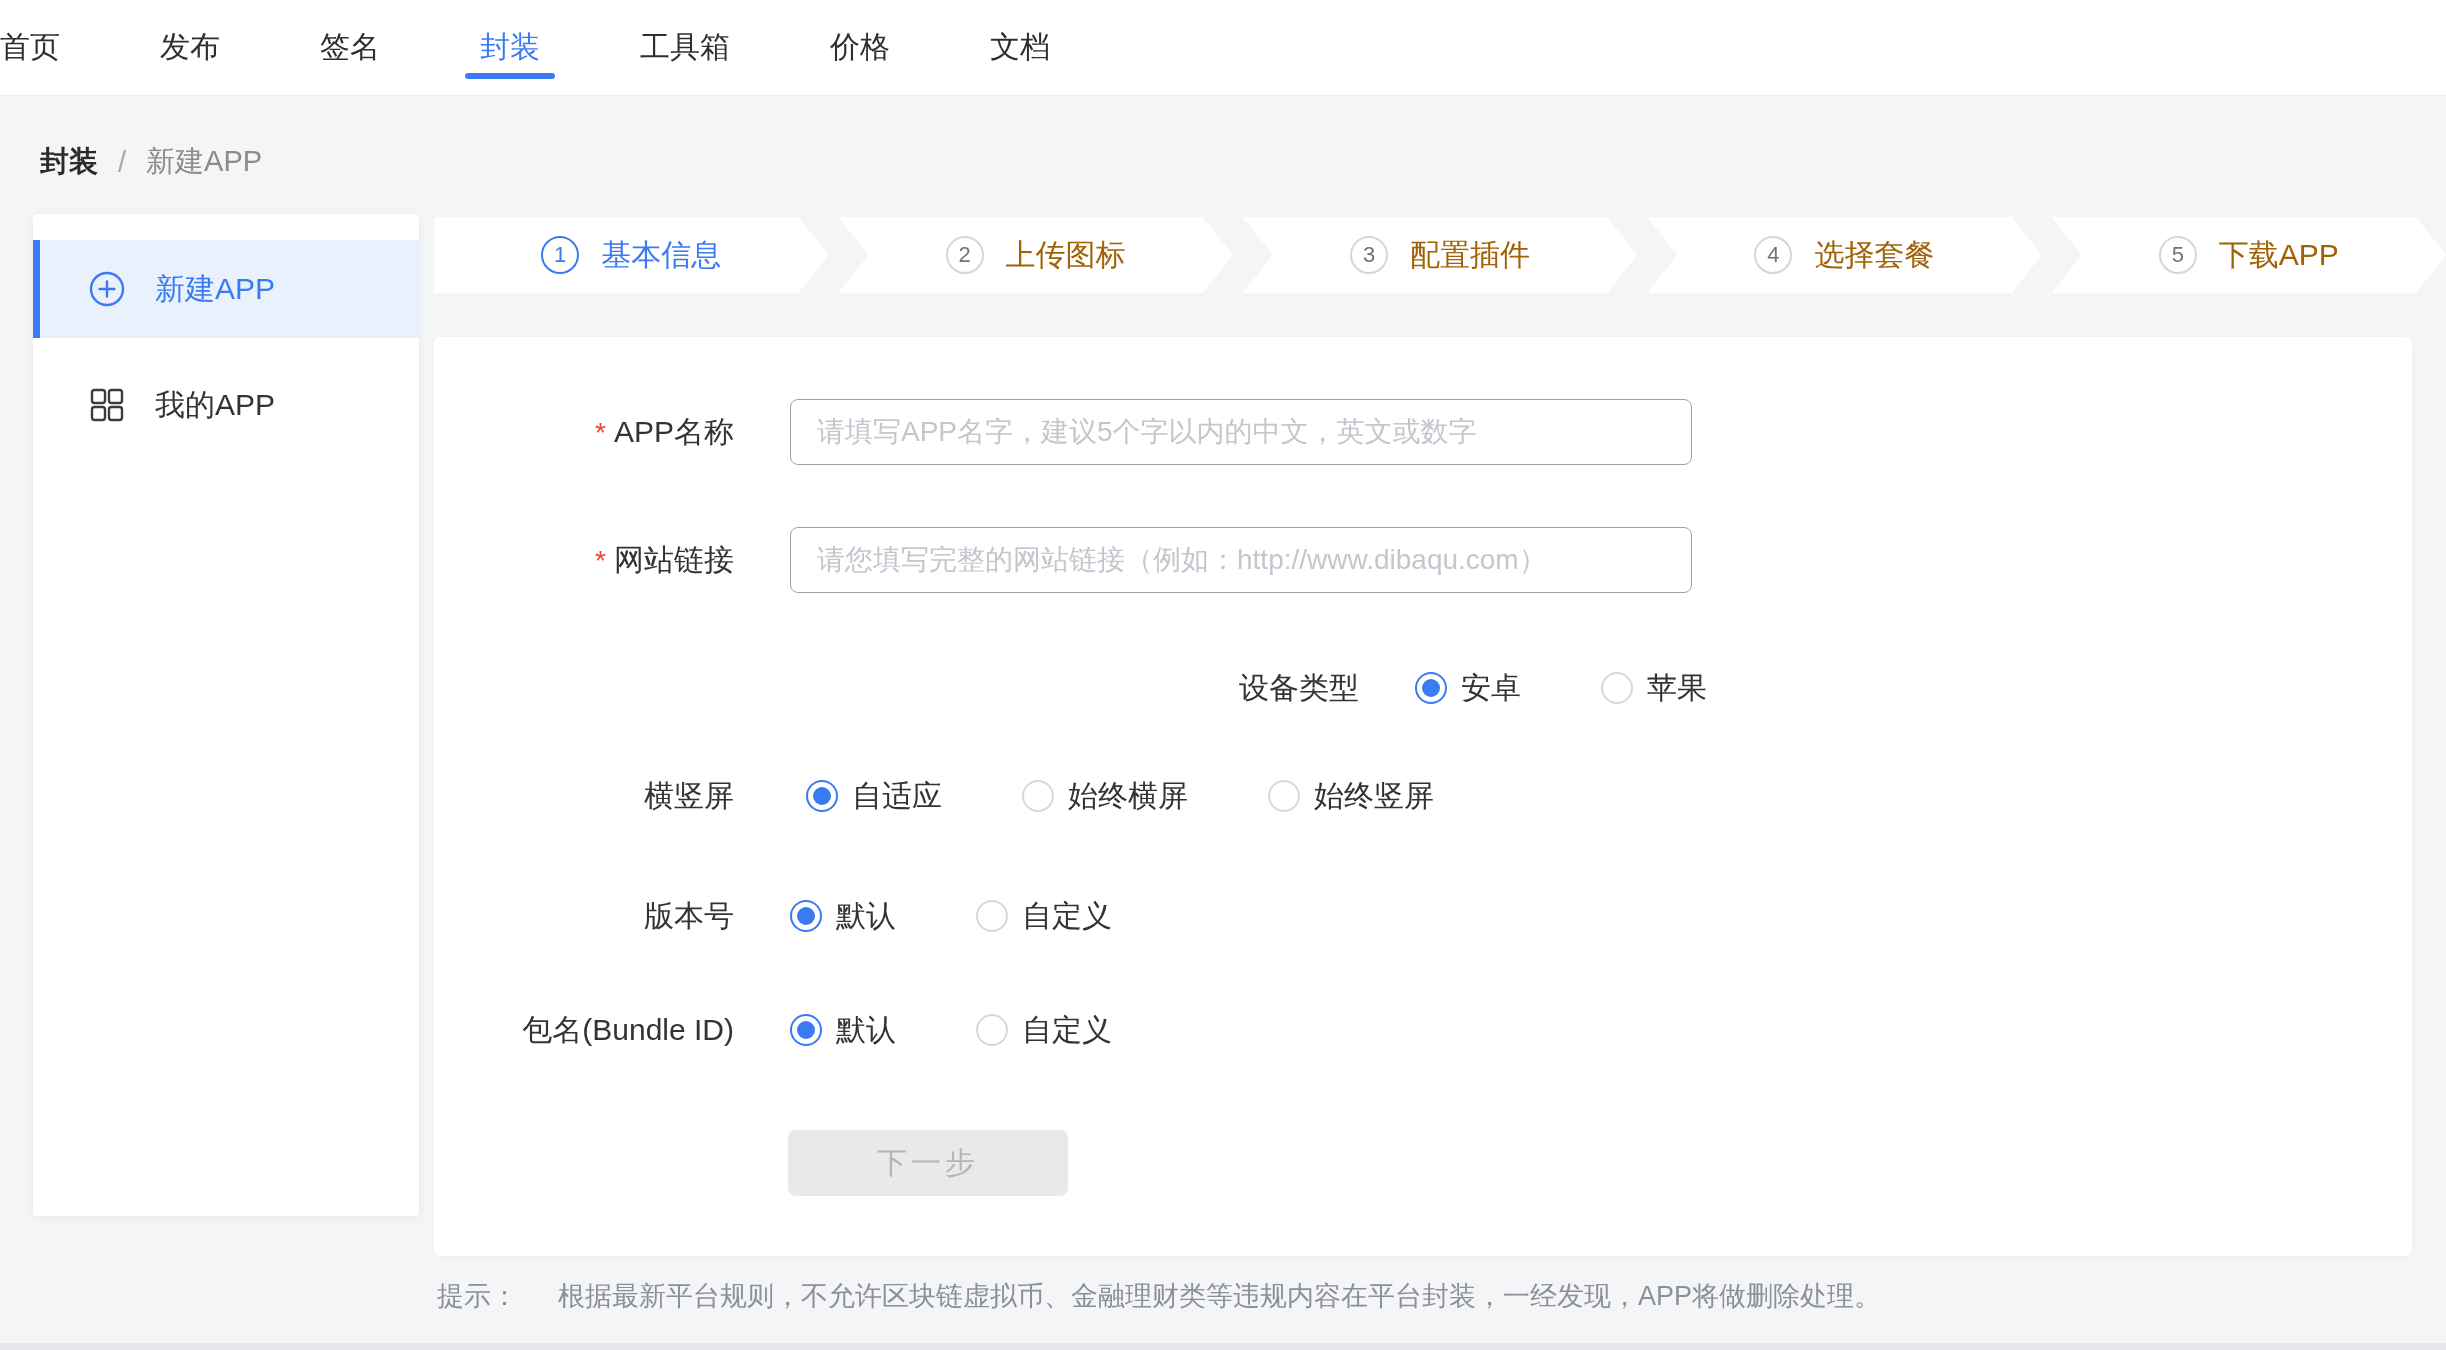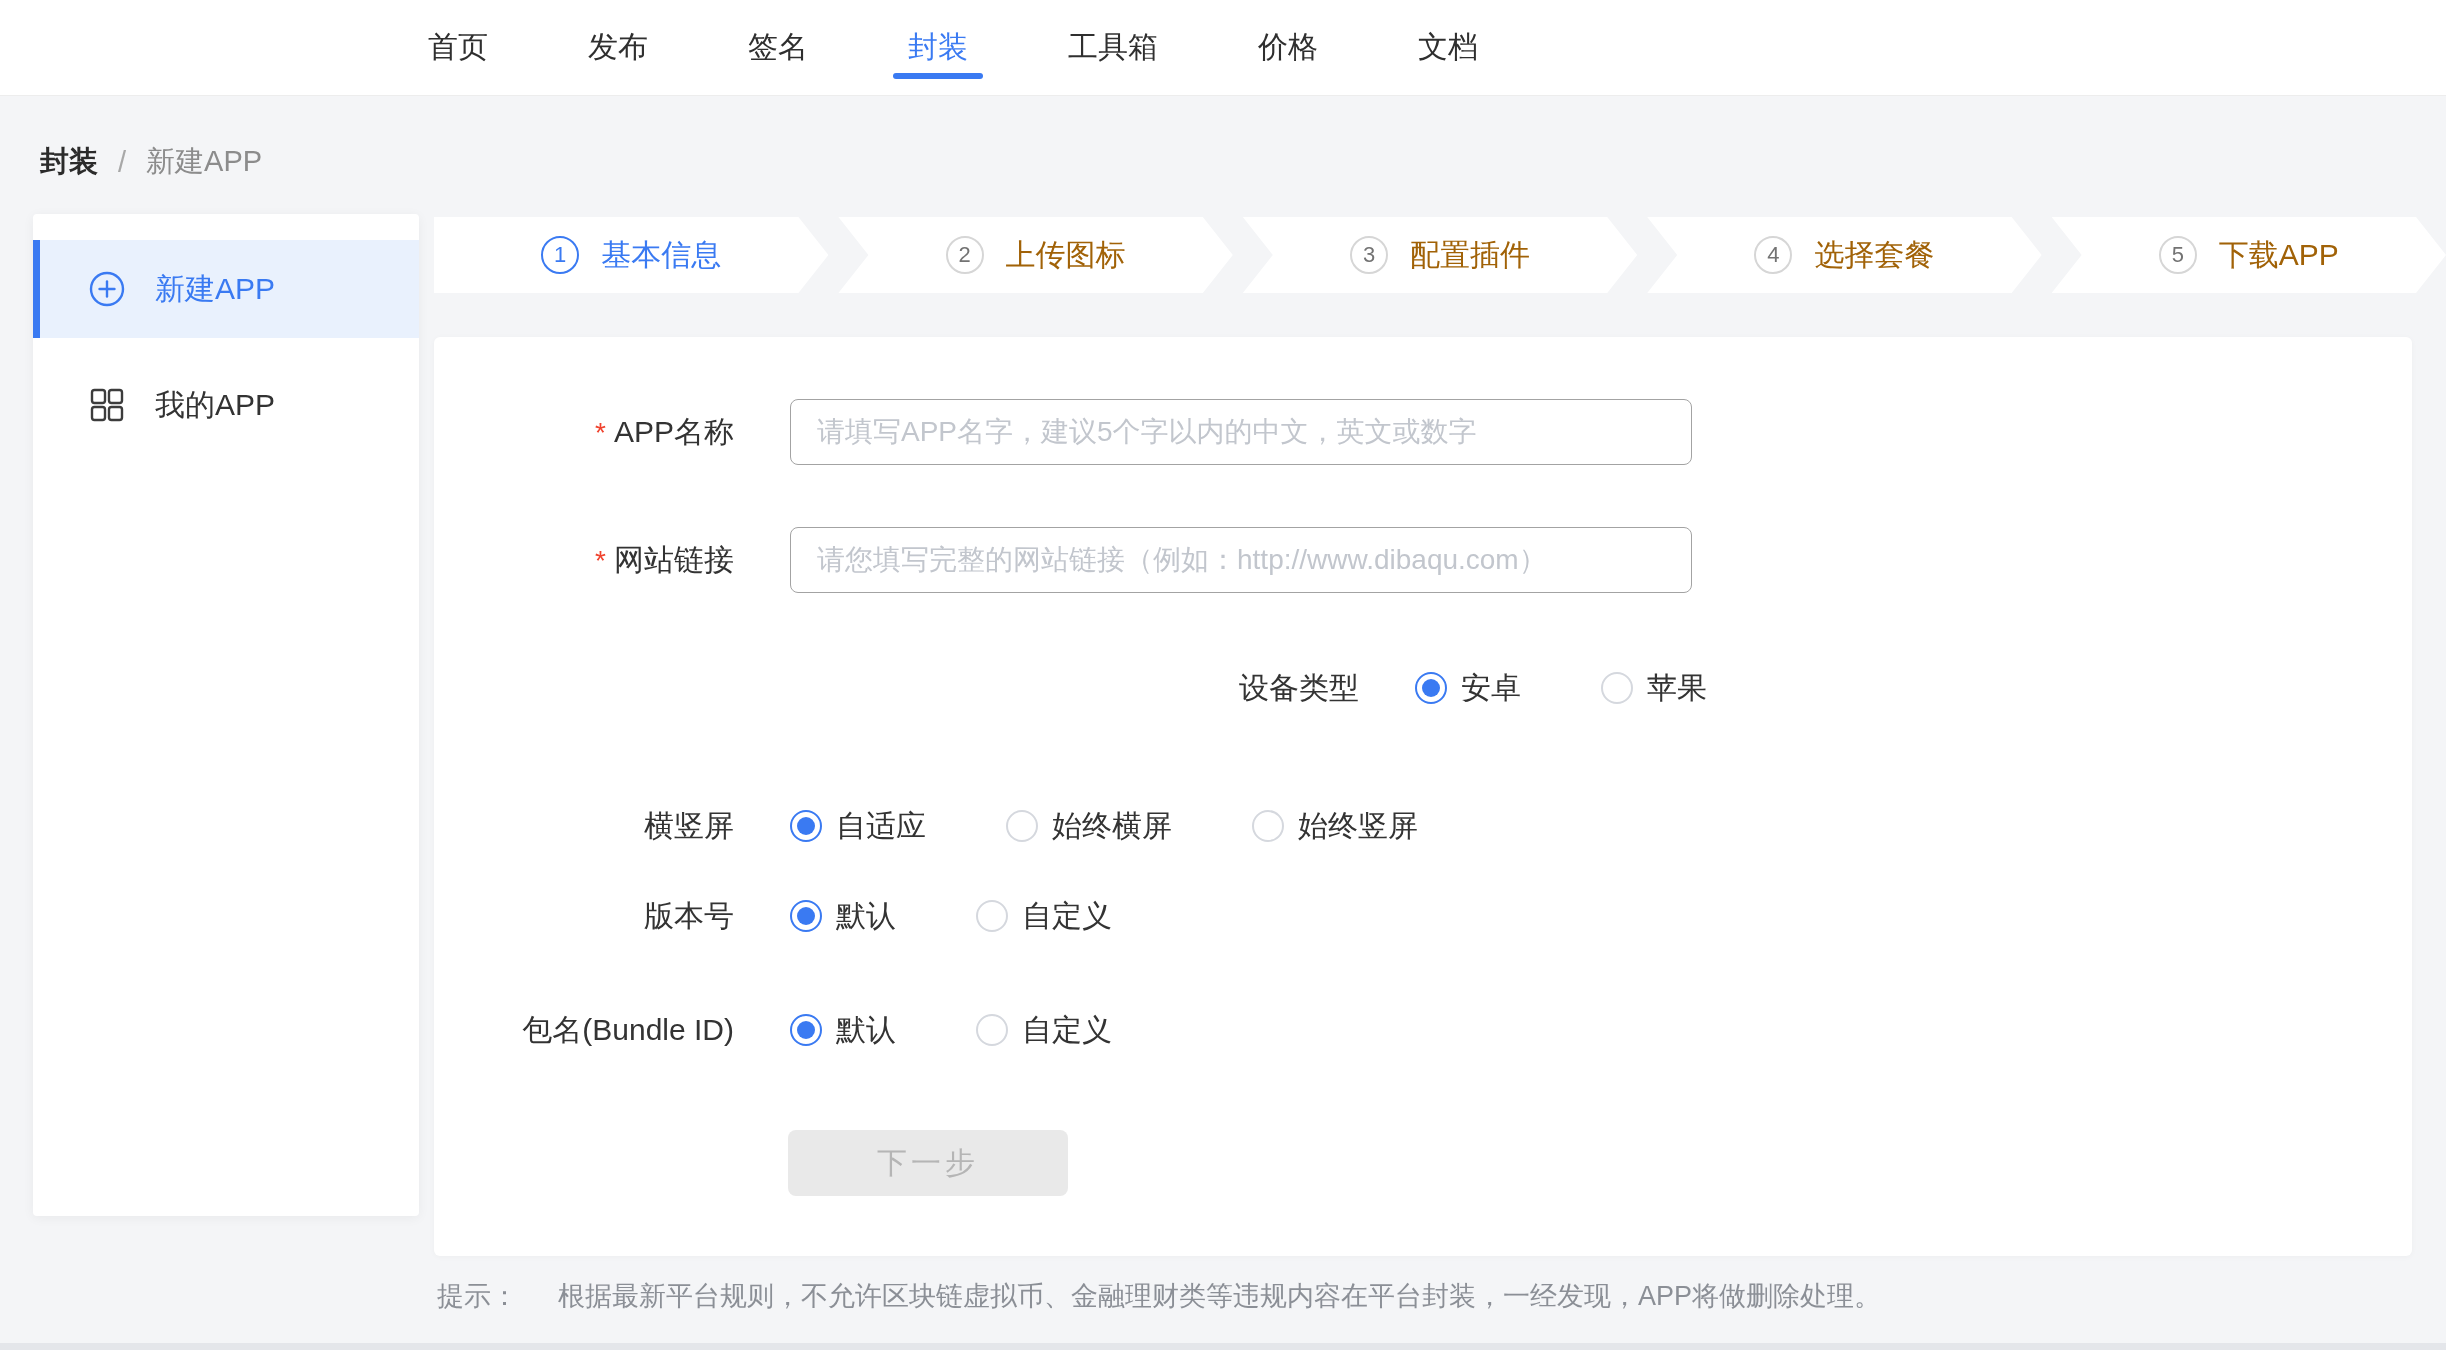--- a/index.html
+++ b/index.html
@@ -9,21 +9,21 @@
     background:#f4f5f7;
     position:relative;
     overflow:hidden;
     color:#333;
   }
 
   
   .topnav{
     position:absolute; top:0; left:0; width:100%; height:96px;
     background:#fff; border-bottom:1px solid #ededed;
-    display:flex; align-items:stretch; padding-left:428px; z-index:3;
+    display:flex; align-items:stretch; z-index:3;
   }
   .nav-item{
     font-size:30px; color:#2f2f2f; display:flex; align-items:center;
     position:relative; cursor:pointer; margin-right:100px; white-space:nowrap;
   }
   .nav-item.active{ color:#3a7af2; }
   .nav-item.active::after{
     content:""; position:absolute; left:-15px; right:-15px; bottom:16px;
     height:6px; border-radius:3px; background:#3a7af2;
   }
@@ -83,21 +83,21 @@
   .card{
     position:absolute; left:434px; top:337px; width:1978px; height:919px;
     background:#fff; border-radius:6px;
     box-shadow:0 1px 6px rgba(0,0,0,0.03);
   }
   .frow{
     position:absolute; left:0; width:100%; height:66px;
     display:flex; align-items:center;
   }
   .frow.r1{ top:62px; }  .frow.r2{ top:190px; }
-  .frow.r3{ top:318px;justify-content:center; } .frow.r4{ top:456px; }
+  .frow.r3{ top:318px;justify-content:center; } .frow.r4{ top:426px;gap:16px; }
   .frow.r5{ top:546px; } .frow.r6{ top:660px; }
   .flabel{
     width:300px; flex:none; text-align:right;
     font-size:30px; color:#333; white-space:nowrap;
   }
   .req{ color:#f0432e; margin-right:8px; font-size:28px; }
   .fcontrol{ margin-left:56px; display:flex; align-items:center; }
   .tinput{
     width:902px; height:66px; border:1px solid #a3a3a3; border-radius:8px;
     padding:0 26px; font-size:28px; color:#333; background:#fff; outline:none;

